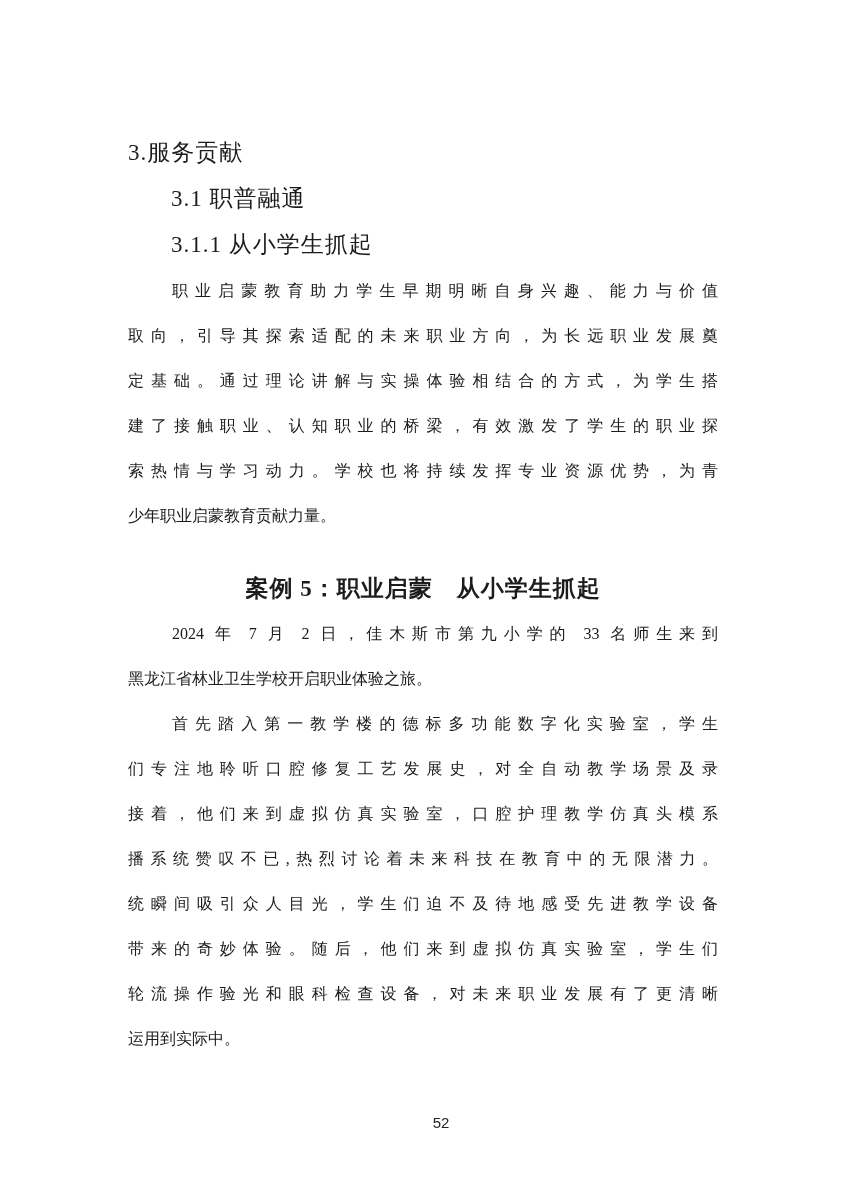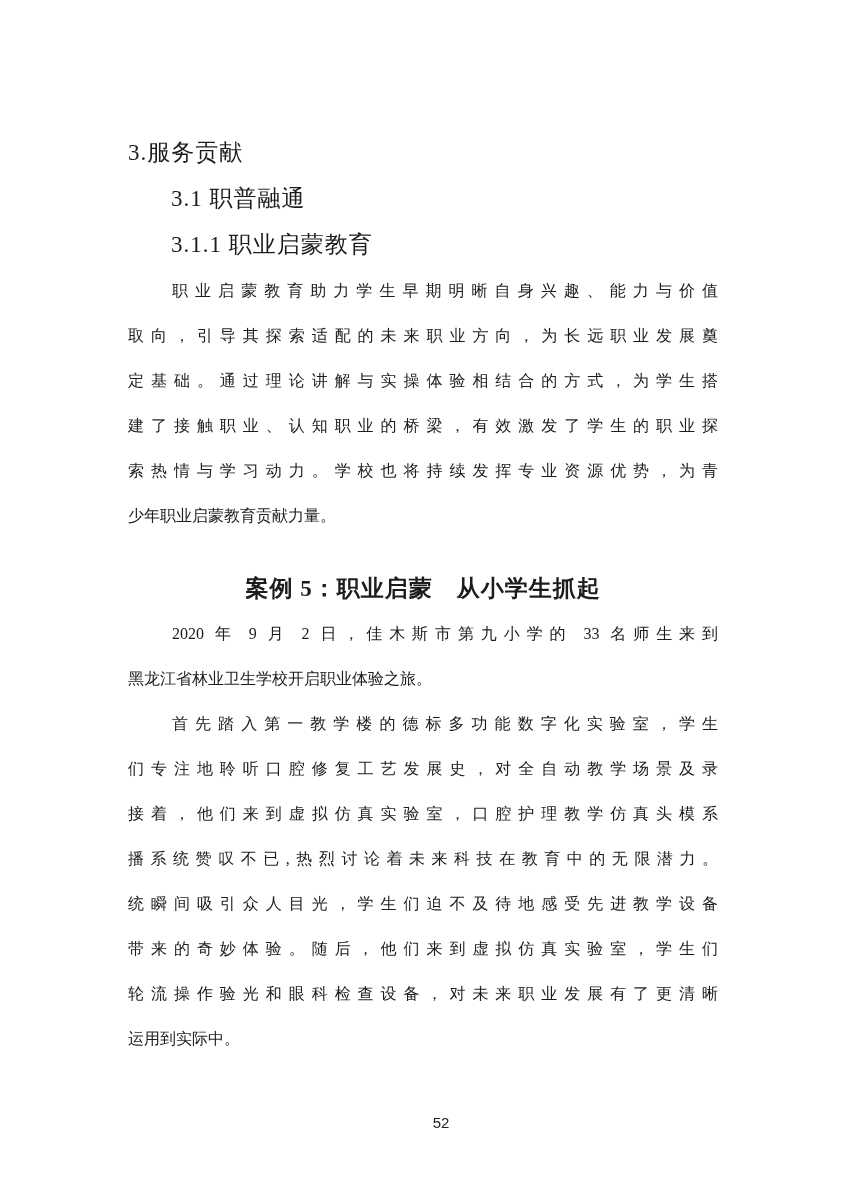--- a/index.html
+++ b/index.html
@@ -75,35 +75,35 @@
 </head>
 <body>
 
 <div class="page">
   <div class="content">
 
     <div class="h1">3.服务贡献</div>
 
     <div class="h2">3.1 职普融通</div>
 
-    <div class="h3">3.1.1 职业启蒙教育</div>
+    <div class="h3">3.1.1 从小学生抓起</div>
 
     <div class="para">
         <div class="line first">职业启蒙教育助力学生早期明晰自身兴趣、能力与价值</div>
         <div class="line">取向，引导其探索适配的未来职业方向，为长远职业发展奠</div>
         <div class="line">定基础。通过理论讲解与实操体验相结合的方式，为学生搭</div>
         <div class="line">建了接触职业、认知职业的桥梁，有效激发了学生的职业探</div>
         <div class="line">索热情与学习动力。学校也将持续发挥专业资源优势，为青</div>
         <div class="line last">少年职业启蒙教育贡献力量。</div>
       </div>
 
     <div class="case-title">案例 5：职业启蒙　从小学生抓起</div>
 
     <div class="para">
-        <div class="line first">2020 年 9 月 2 日，佳木斯市第九小学的 33 名师生来到</div>
+        <div class="line first">2024 年 7 月 2 日，佳木斯市第九小学的 33 名师生来到</div>
         <div class="line last">黑龙江省林业卫生学校开启职业体验之旅。</div>
       </div>
 
     <div class="para">
         <div class="line first">首先踏入第一教学楼的德标多功能数字化实验室，学生</div>
         <div class="line">们专注地聆听口腔修复工艺发展史，对全自动教学场景及录</div>
         <div class="line">接着，他们来到虚拟仿真实验室，口腔护理教学仿真头模系</div>
         <div class="line">播系统赞叹不已,热烈讨论着未来科技在教育中的无限潜力。</div>
         <div class="line">统瞬间吸引众人目光，学生们迫不及待地感受先进教学设备</div>
         <div class="line">带来的奇妙体验。随后，他们来到虚拟仿真实验室，学生们</div>

